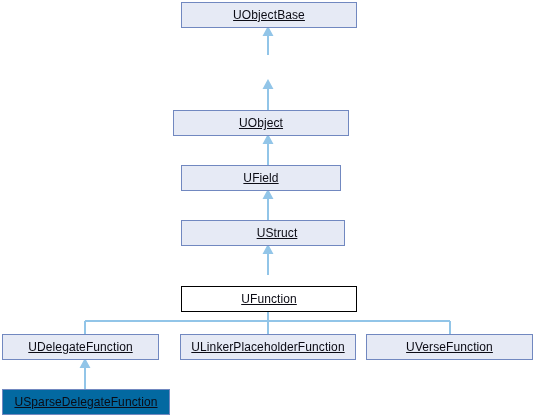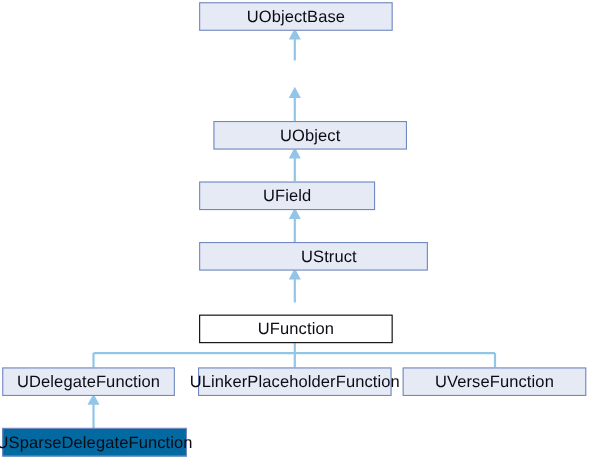--- a/index.html
+++ b/index.html
@@ -24,28 +24,29 @@
     top: 0;
     width: 536px;
     height: 416px;
   }
   .node {
     position: absolute;
     box-sizing: border-box;
     border: 1px solid #7188c0;
     background: #e6eaf5;
     color: #0b0b14;
-    font-size: 15px;
+    font-size: 12px;
     line-height: 1;
     display: flex;
     align-items: center;
     justify-content: center;
     text-align: center;
     white-space: nowrap;
     letter-spacing: 0.1px;
+    text-decoration: underline;
   }
   .node.current {
     border: 1.5px solid #000000;
     background: #ffffff;
     margin-top: 11px;
   }
   .node-label {
     display: block;
     pointer-events: none;
   }
@@ -97,27 +98,27 @@
         <line x1="85" y1="389" x2="85" y2="367"></line>
         <polygon points="85,360 81.2,367 88.8,367"></polygon>
       </g>
 
     </g>
   </svg>
 
   <div class="node" style="left: 181px; top: 2px; width: 176px; height: 26px; color: rgb(11, 11, 20); background: rgb(230, 234, 245); border-color: rgb(113, 136, 192);">
     <span class="node-label">UObjectBase</span>
   </div>
-  <div class="node" style="left: 194px; top: 110px; width: 176px; height: 26px; color: rgb(11, 11, 20); background: rgb(230, 234, 245); border-color: rgb(113, 136, 192);">
+  <div class="node" style="left: 173px; top: 110px; width: 176px; height: 26px; color: rgb(11, 11, 20); background: rgb(230, 234, 245); border-color: rgb(113, 136, 192);">
     <span class="node-label">UObject</span>
   </div>
   <div class="node" style="left: 181px; top: 165px; width: 160px; height: 26px; color: rgb(11, 11, 20); background: rgb(230, 234, 245); border-color: rgb(113, 136, 192);">
     <span class="node-label">UField</span>
   </div>
-  <div class="node" style="left: 181px; top: 220px; width: 208px; height: 26px; color: rgb(11, 11, 20); background: rgb(230, 234, 245); border-color: rgb(113, 136, 192); padding-left: 28px;">
+  <div class="node" style="left: 181px; top: 220px; width: 164px; height: 26px; color: rgb(11, 11, 20); background: rgb(230, 234, 245); border-color: rgb(113, 136, 192); padding-left: 28px;">
     <span class="node-label">UStruct</span>
   </div>
   <div class="node current" style="left: 181px; top: 275px; width: 176px; height: 26px; color: rgb(11, 11, 20); background: rgb(255, 255, 255); border-color: rgb(0, 0, 0);">
     <span class="node-label">UFunction</span>
   </div>
   <div class="node" style="left: 2px; top: 334px; width: 157px; height: 26px; color: rgb(11, 11, 20); background: rgb(230, 234, 245); border-color: rgb(113, 136, 192);">
     <span class="node-label">UDelegateFunction</span>
   </div>
   <div class="node" style="left: 366px; top: 334px; width: 167px; height: 26px; color: rgb(11, 11, 20); background: rgb(230, 234, 245); border-color: rgb(113, 136, 192);">
     <span class="node-label">UVerseFunction</span>

